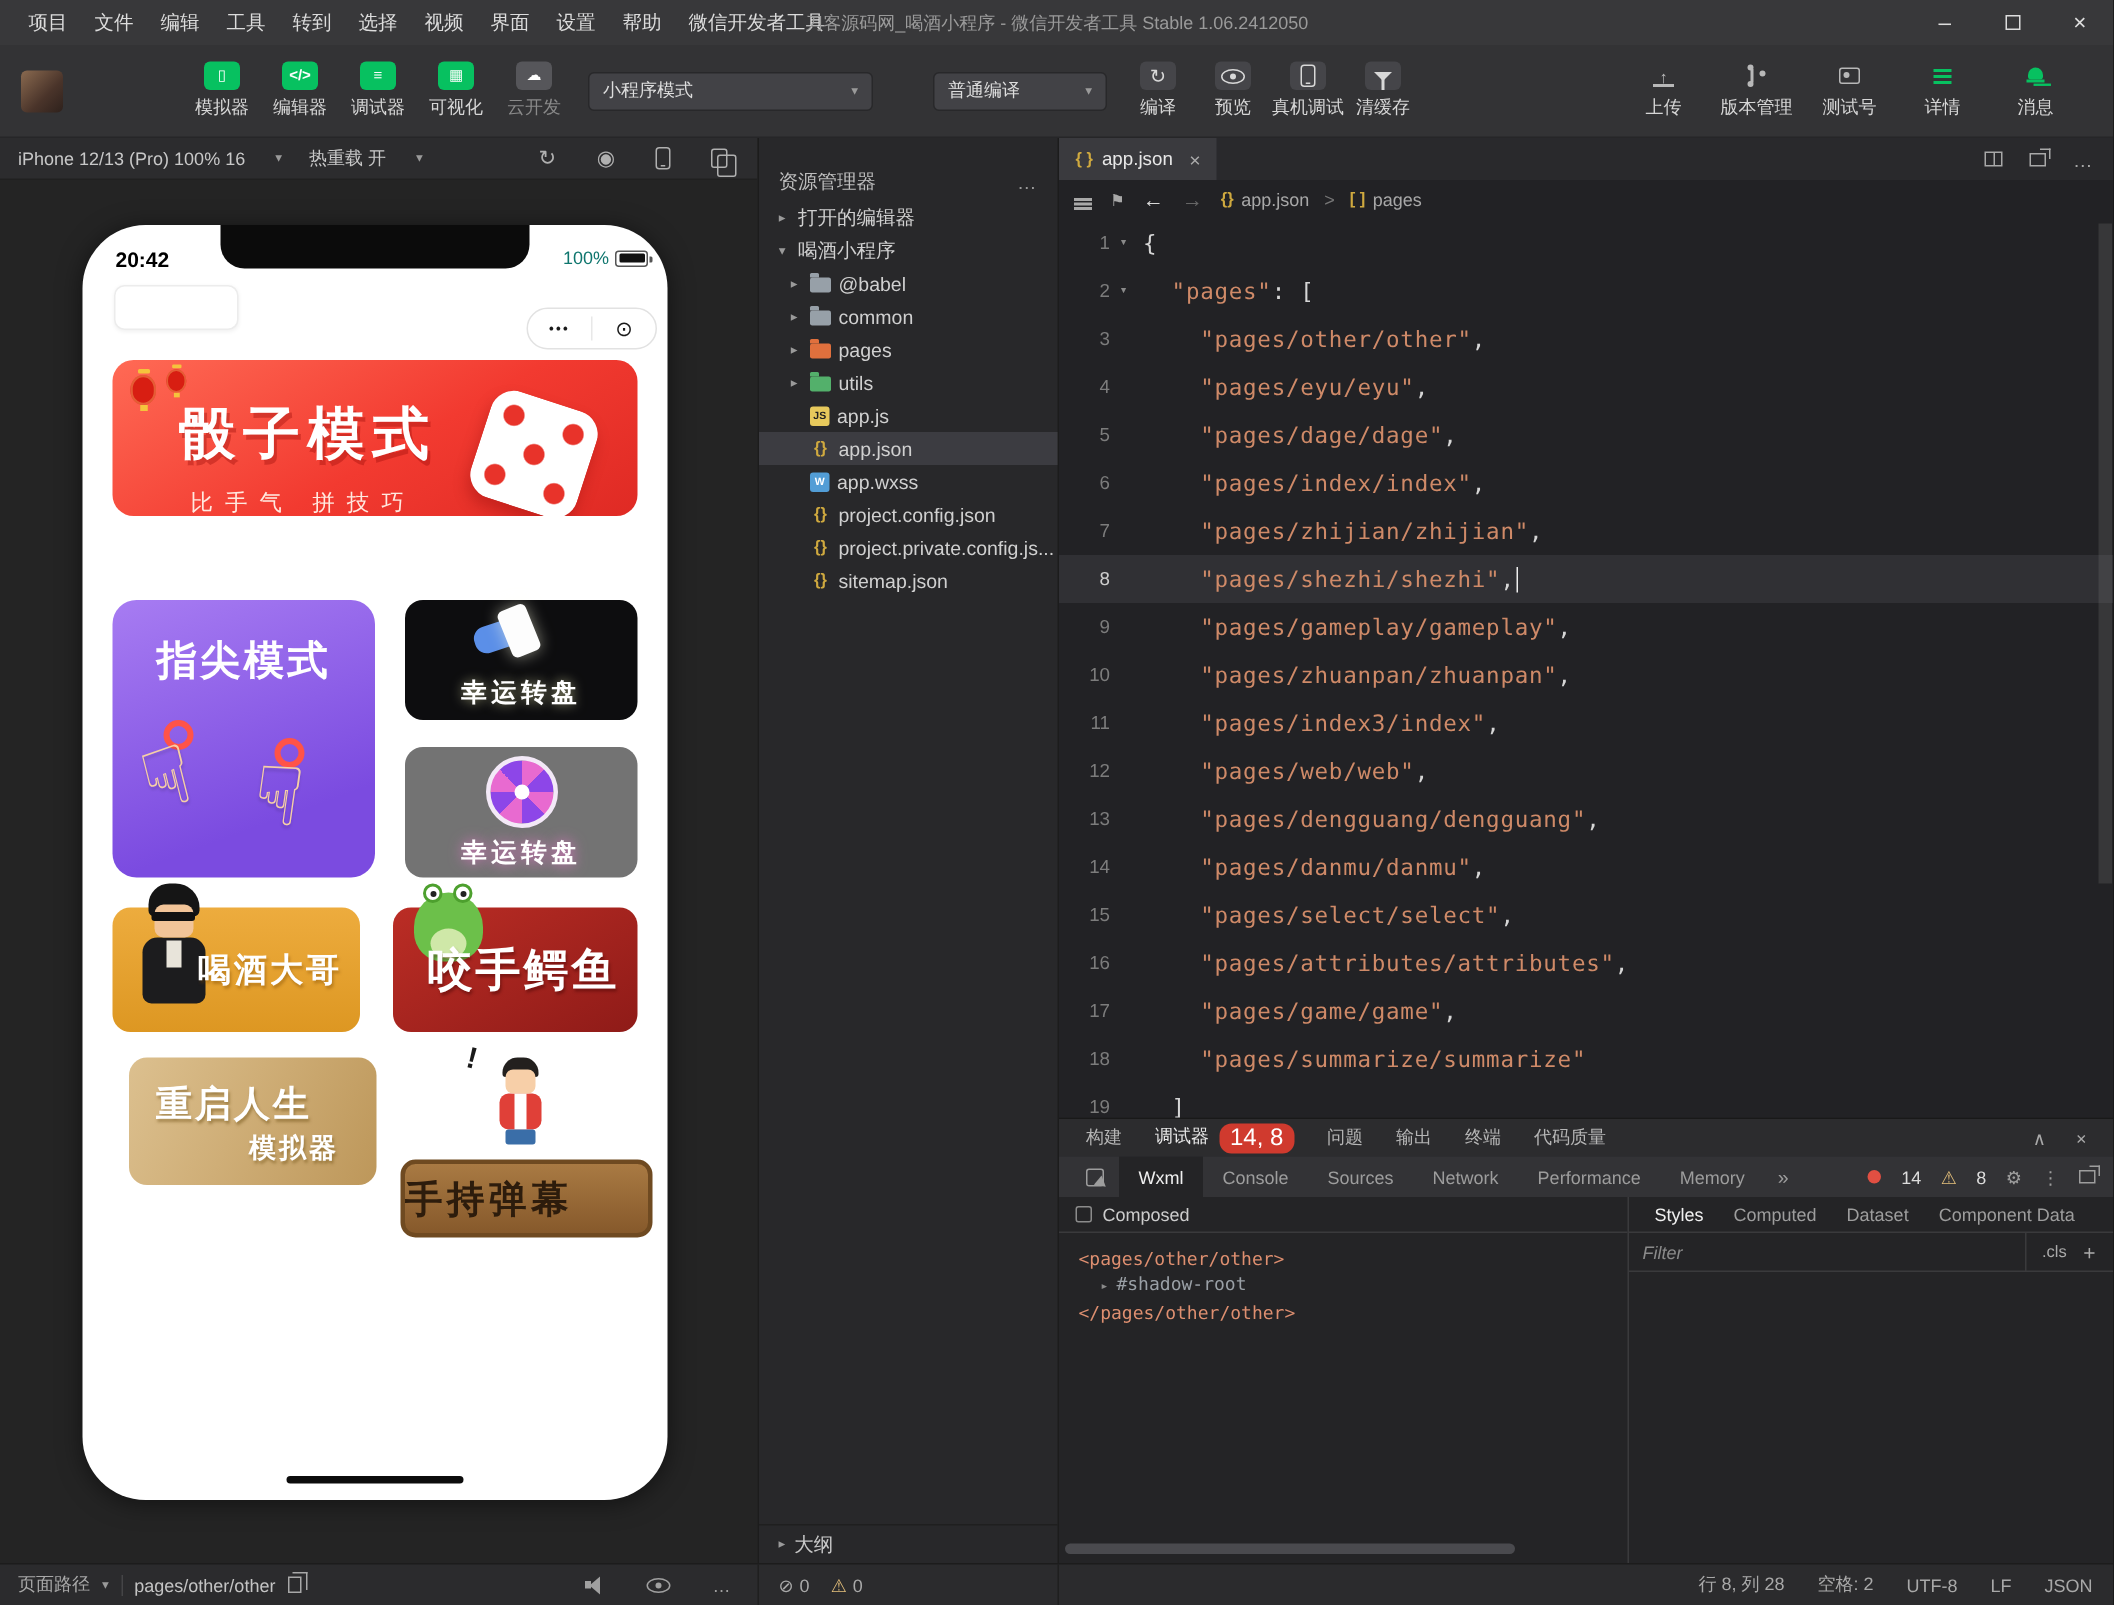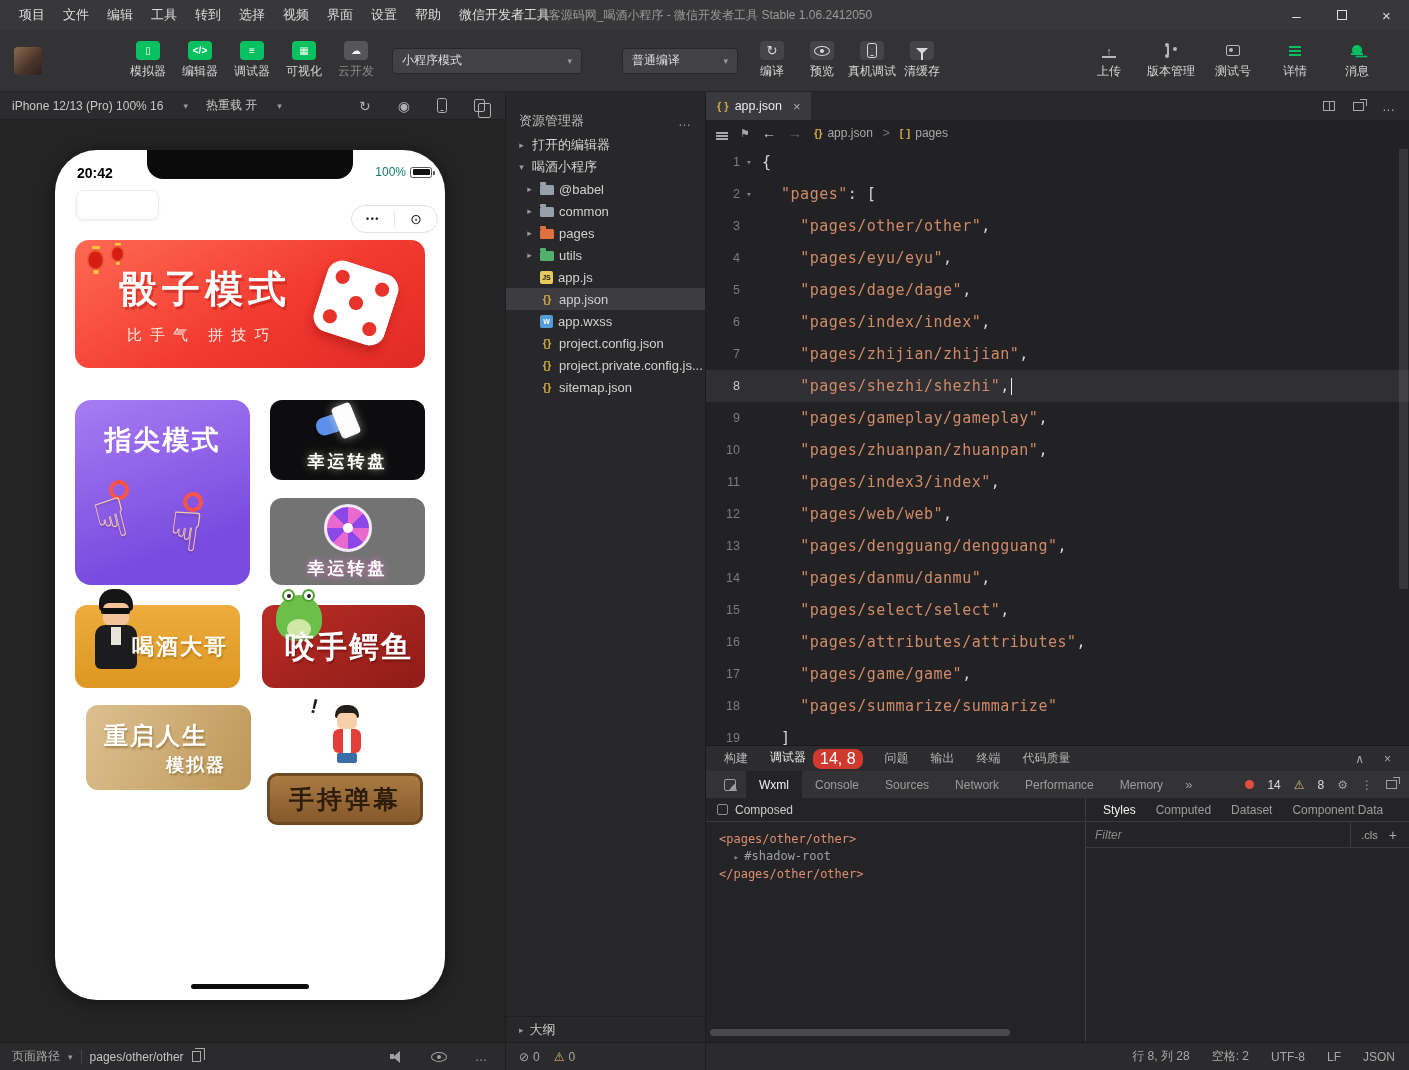--- a/index.html
+++ b/index.html
@@ -81,21 +81,21 @@
 .ibatt{width:22px;height:11px;border:1px solid #555;border-radius:2.5px;position:relative;padding:1.5px}
 .ibatt::before{content:"";display:block;width:100%;height:100%;background:#111;border-radius:1px}
 .ibatt::after{content:"";position:absolute;right:-3.5px;top:3px;width:2px;height:4px;background:#555;border-radius:0 1px 1px 0}
 .ph-chip{position:absolute;left:21px;top:40px;width:83px;height:30px;background:#fff;border:1px solid #ececec;border-radius:7px;box-shadow:0 1px 3px rgba(0,0,0,.06)}
 .ph-capsule{position:absolute;right:7px;top:55px;width:87px;height:28px;border:1px solid #e2e2e2;border-radius:14px;background:#fff;display:flex;align-items:center}
 .caps-dots{flex:1;text-align:center;color:#1a1a1a;font-size:9px;letter-spacing:1.5px;font-weight:bold}
 .caps-div{width:1px;height:16px;background:#e8e8e8}
 .caps-target{flex:1;text-align:center;color:#1a1a1a;font-size:14px}
 .ph-home{position:absolute;left:50%;bottom:11px;transform:translateX(-50%);width:118px;height:5px;background:#0c0c0c;border-radius:3px}
 
-.ph-banner{position:absolute;left:20px;top:90px;width:350px;height:128px;border-radius:14px;background:linear-gradient(150deg,#ff6a55 0%,#f23a30 55%,#df2a24 100%);overflow:hidden;cursor:pointer}
+.ph-banner{position:absolute;left:20px;top:90px;width:350px;height:104px;border-radius:14px;background:linear-gradient(150deg,#ff6a55 0%,#f23a30 55%,#df2a24 100%);overflow:hidden;cursor:pointer}
 .banner-waves{position:absolute;left:0;right:0;bottom:-4px;height:44px;opacity:.8;background:radial-gradient(circle at 14px 40px, rgba(185,22,16,.55) 12px, transparent 13px) 0 0/36px 23px repeat-x,radial-gradient(circle at 14px 40px, rgba(185,22,16,.4) 12px, transparent 13px) 18px 12px/36px 23px repeat-x}
 .banner-title{position:absolute;left:44px;top:24px;font-size:38px;font-weight:bold;color:#fff;letter-spacing:5px;text-shadow:2px 3px 0 rgba(150,10,5,.35);font-family:"Liberation Serif","DejaVu Serif",serif}
 .banner-sub{position:absolute;left:52px;top:86px;font-size:15px;color:#ffe9e0;letter-spacing:8px}
 .dice{position:absolute;right:32px;top:26px;width:74px;height:74px;border-radius:16px;transform:rotate(18deg);box-shadow:0 6px 10px rgba(120,0,0,.3);background:radial-gradient(circle at 22% 22%,#e8332a 6.5px,transparent 7.5px),radial-gradient(circle at 78% 22%,#e8332a 6.5px,transparent 7.5px),radial-gradient(circle at 50% 50%,#e8332a 6.5px,transparent 7.5px),radial-gradient(circle at 22% 78%,#e8332a 6.5px,transparent 7.5px),radial-gradient(circle at 78% 78%,#e8332a 6.5px,transparent 7.5px),#fff}
 .lantern{position:absolute;width:17px;height:20px;background:#d81e12;border-radius:50%/46%;box-shadow:inset 0 0 0 1.5px rgba(255,210,120,.35)}
 .lantern::before{content:"";position:absolute;left:50%;top:-4px;transform:translateX(-50%);width:8px;height:3px;background:#f5c33c;border-radius:1px}
 .lantern::after{content:"";position:absolute;left:50%;bottom:-4px;transform:translateX(-50%);width:5px;height:4px;background:#f5c33c}
 .l1{left:12px;top:10px}.l2{left:34px;top:4px;transform:scale(.78)}
 
 .tile{position:absolute;cursor:pointer}
@@ -141,21 +141,21 @@
 .cq-line2{position:absolute;left:80px;top:48px;color:#fff;font-size:18px;font-weight:bold;letter-spacing:2px;text-shadow:1px 2px 2px rgba(120,90,30,.55)}
 
 .t-danmu{left:210px;top:545px;width:162px;height:132px}
 .dn-excl{position:absolute;left:46px;top:0;color:#1a1a1a;font-size:20px;font-weight:bold;transform:rotate(14deg)}
 .dn-boy{position:absolute;left:60px;top:10px;width:44px;height:64px}
 .boy-hair{position:absolute;left:10px;top:0;width:24px;height:13px;background:#23201e;border-radius:10px 10px 2px 2px}
 .boy-face{position:absolute;left:12px;top:8px;width:20px;height:16px;background:#f7cfa8;border-radius:5px}
 .boy-body{position:absolute;left:8px;top:24px;width:28px;height:24px;background:#e04038;border-radius:6px}
 .boy-stripe{position:absolute;left:18px;top:24px;width:8px;height:24px;background:#fff}
 .boy-legs{position:absolute;left:12px;top:48px;width:20px;height:10px;background:#3a6ea8;border-radius:2px}
-.dn-plank{position:absolute;left:2px;bottom:2px;width:156px;height:52px;background:linear-gradient(180deg,#a97a43,#86592b);border:3px solid #6f4a21;border-radius:10px;display:flex;align-items:center;justify-content:center}
+.dn-plank{position:absolute;left:2px;bottom:2px;width:168px;height:52px;background:linear-gradient(180deg,#a97a43,#86592b);border:3px solid #6f4a21;border-radius:10px;display:flex;align-items:center;justify-content:flex-start}
 .dn-plank-label{color:#2d1c0c;font-size:25px;font-weight:bold;letter-spacing:3px;font-family:"Liberation Serif","DejaVu Serif",serif}
 
 
 .explorer{position:absolute;left:505px;top:92px;width:201px;bottom:28px;background:#28282a;border-left:1px solid #1c1c1c;border-right:1px solid #1c1c1c}
 .exp-header{height:26px;margin-top:16px;display:flex;align-items:center;padding:0 13px;color:#bdbdbd;font-size:13px}
 .exp-more{margin-left:auto;color:#9a9a9a;cursor:pointer;letter-spacing:1px}
 .exp-row{height:22px;display:flex;align-items:center;gap:5px;padding-left:10px;font-size:13px;color:#d0d0d0;cursor:pointer;white-space:nowrap;overflow:hidden}
 .exp-row .chev{width:11px;color:#9a9a9a;font-size:9px;text-align:center;flex:none}
 .exp-row.child{padding-left:18px}
 .exp-row.selected{background:#3c3c41}

